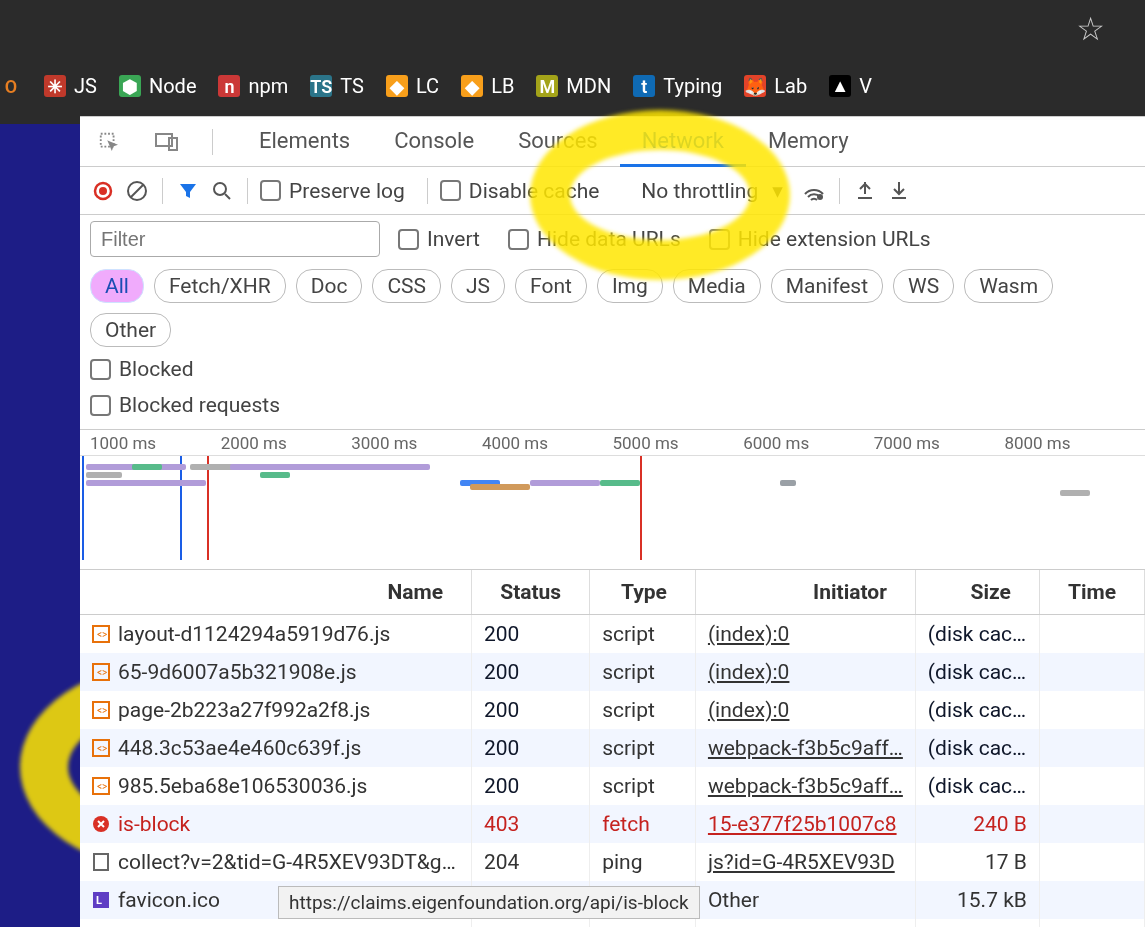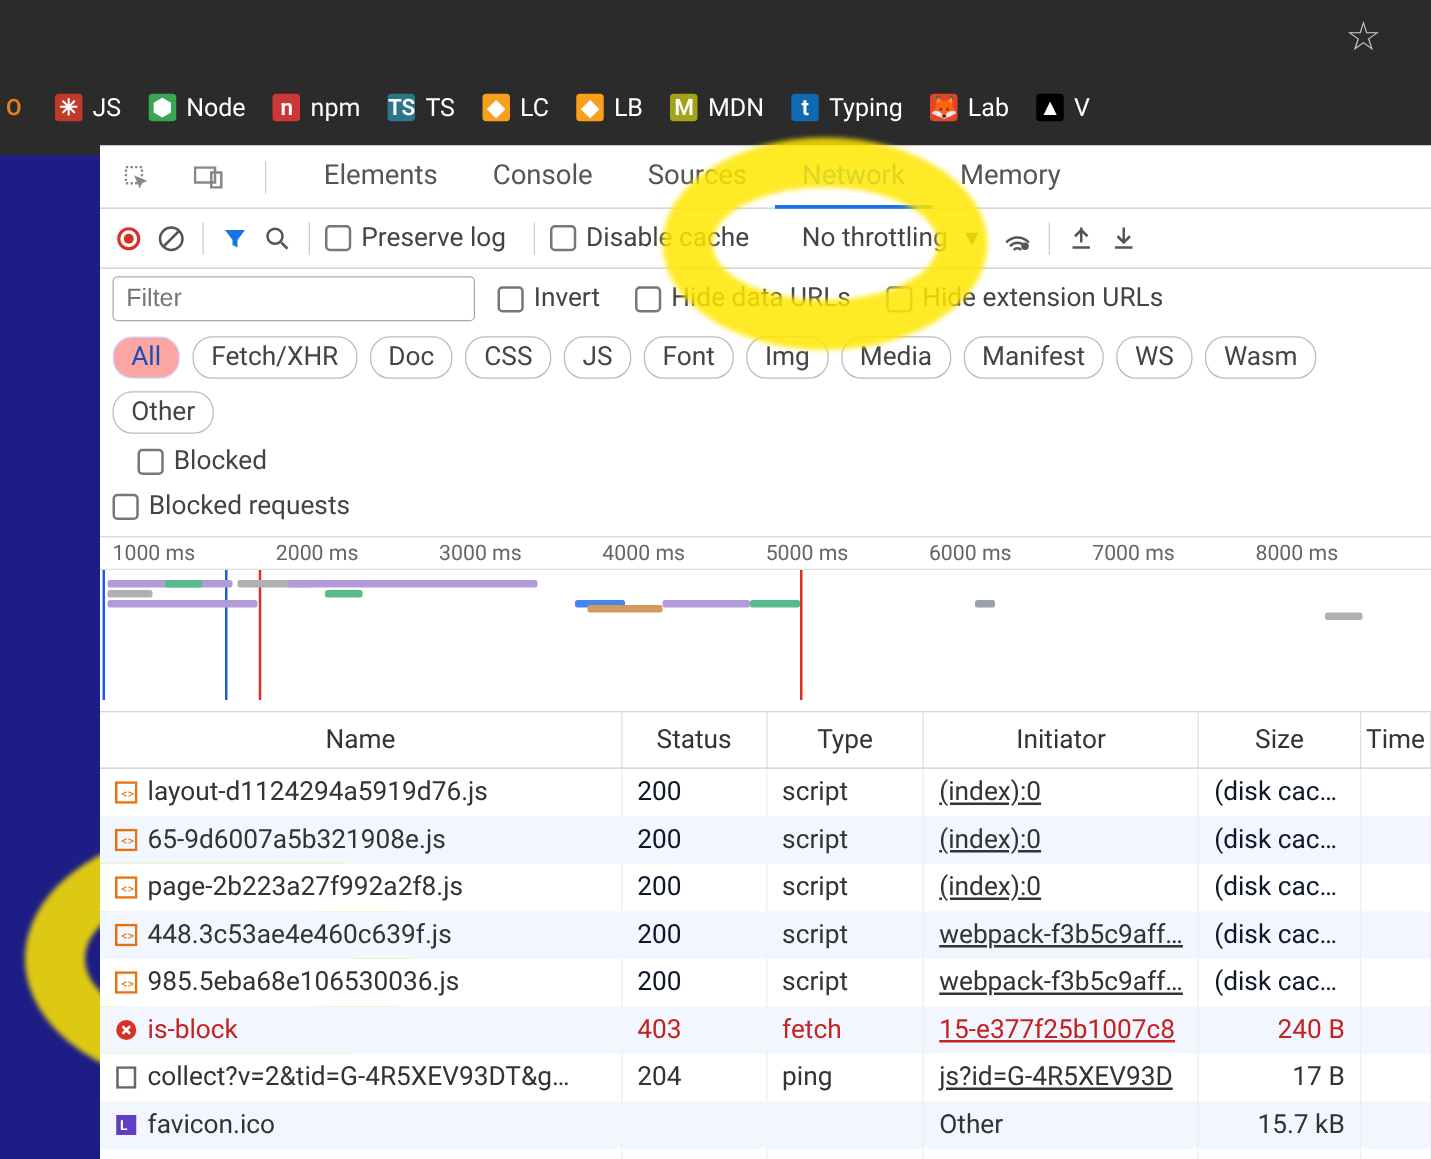--- a/index.html
+++ b/index.html
@@ -119,21 +119,21 @@
       flex-wrap: wrap;
       font-size: 21px;
     }
     .pill {
       padding: 4px 14px;
       border: 1px solid #bbb;
       border-radius: 16px;
       cursor:pointer;
       color:#444;
     }
-    .pill.active { background: #fca5a5; color: #1a4db3; border-color:#cfe2ff; }
+    .pill.active { background: #f0abfc; color: #1a4db3; border-color:#cfe2ff; }
     .extra-filter-row {
       display: flex;
       align-items: center;
       padding: 6px 10px 12px 10px;
       gap: 28px;
       font-size: 21px;
       border-bottom: 1px solid #ccc;
     }
     
     .timeline {
@@ -151,23 +151,23 @@
       align-items: center;
       padding: 0 10px;
     }
     .timeline-ticks span { flex: 1; }
     .timeline-body { position:relative; height:104px; }
     .bar { position:absolute; height:6px; border-radius:2px; }
     .marker { position:absolute; top:0; bottom:0; width:2px; }
     
     .req-table { width:100%; border-collapse: collapse; font-size: 21px; }
     .req-table th {
-      text-align: center;
-      font-weight: 400;
-      padding: 10px 4px;
+      text-align: right;
+      font-weight: 700;
+      padding: 10px 28px;
       border-bottom: 1px solid #ccc;
       border-right: 1px solid #ddd;
       background:#fff;
       color:#333;
     }
     .req-table td {
       padding: 7px 12px;
       border-right: 1px solid #eee;
       white-space: nowrap;
       overflow: hidden;
@@ -370,21 +370,21 @@
         <span class="pill">CSS</span>
         <span class="pill">JS</span>
         <span class="pill">Font</span>
         <span class="pill">Img</span>
         <span class="pill">Media</span>
         <span class="pill">Manifest</span>
         <span class="pill">WS</span>
         <span class="pill">Wasm</span>
         <span class="pill">Other</span>
       </span>
-    <label class="toolbar-label" style="margin-left:20px">
+    <label class="toolbar-label" style="margin-left:0">
         <span class="checkbox-box"></span>
         <span>Blocked</span>
       </label>
   </div>
 
   <div class="extra-filter-row">
     <label class="toolbar-label">
         <span class="checkbox-box"></span>
         <span>Blocked requests</span>
       </label>
@@ -593,15 +593,16 @@
               </div>
             </td>
             <td class="">304</td>
             <td>fetch</td>
             <td><span class="initiator-link">15-e377f25b1007c8</span></td>
             <td class="size-right ">265 B</td>
             <td></td>
           </tr>
         </tbody>
   </table>
+  <div class="tooltip-box" style="left:198px;top:316px">https://claims.eigenfoundation.org/api/is-block</div>
   </div>
 
 </div>
 
 </body></html>

